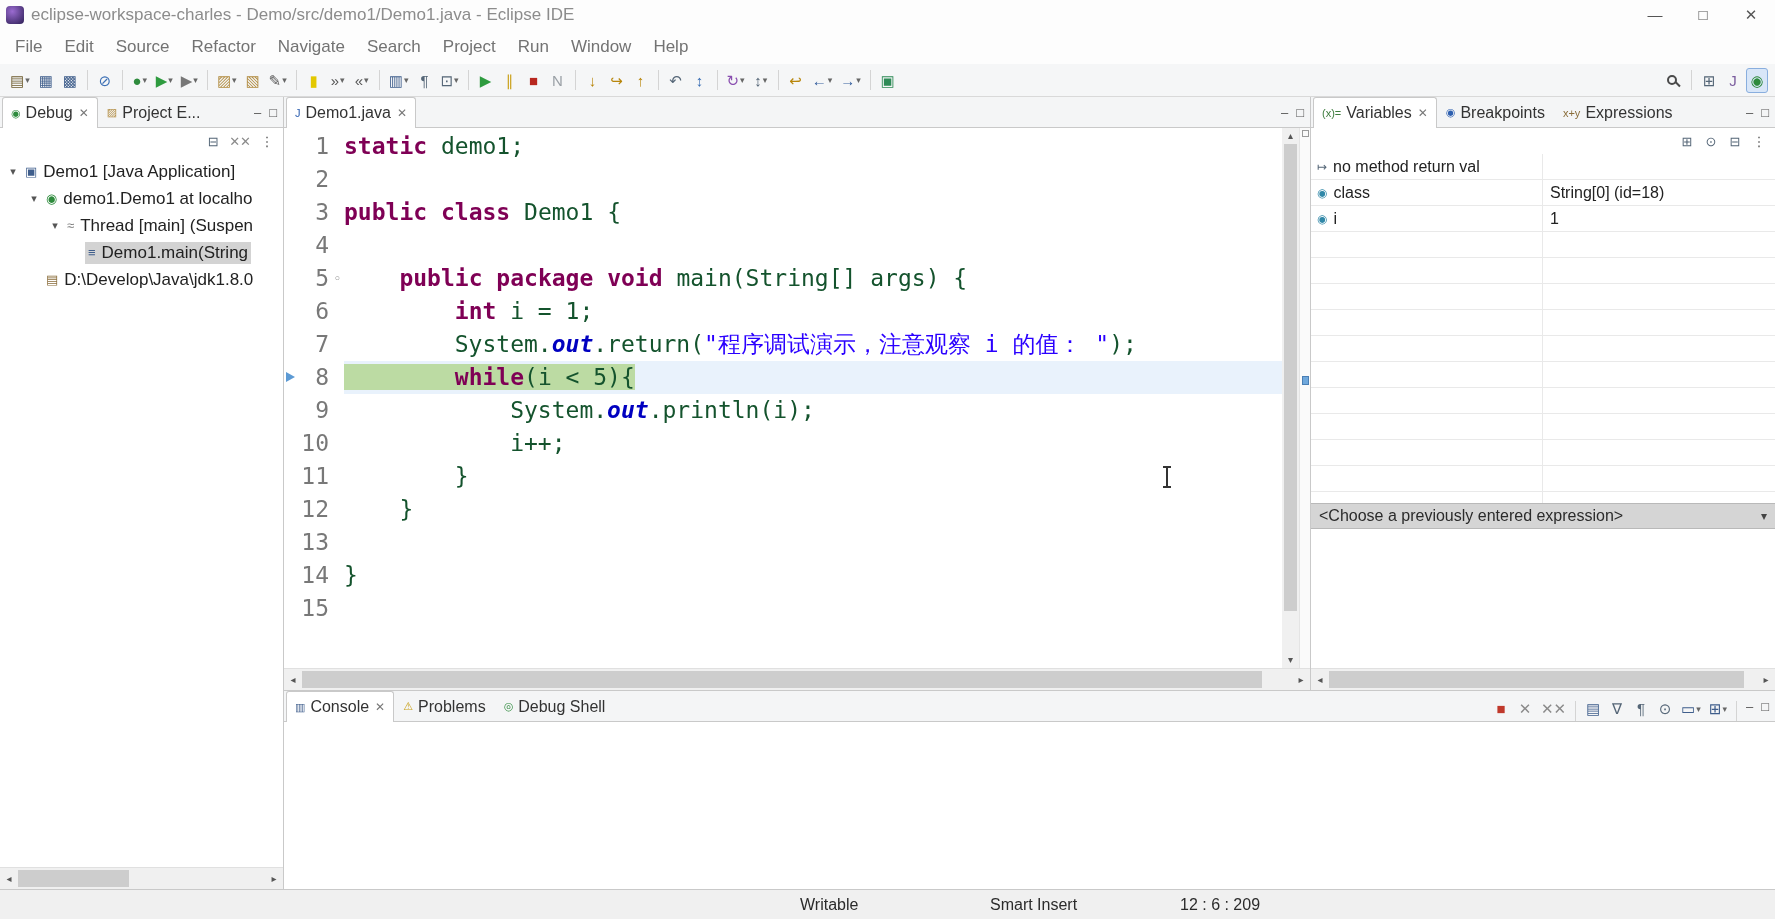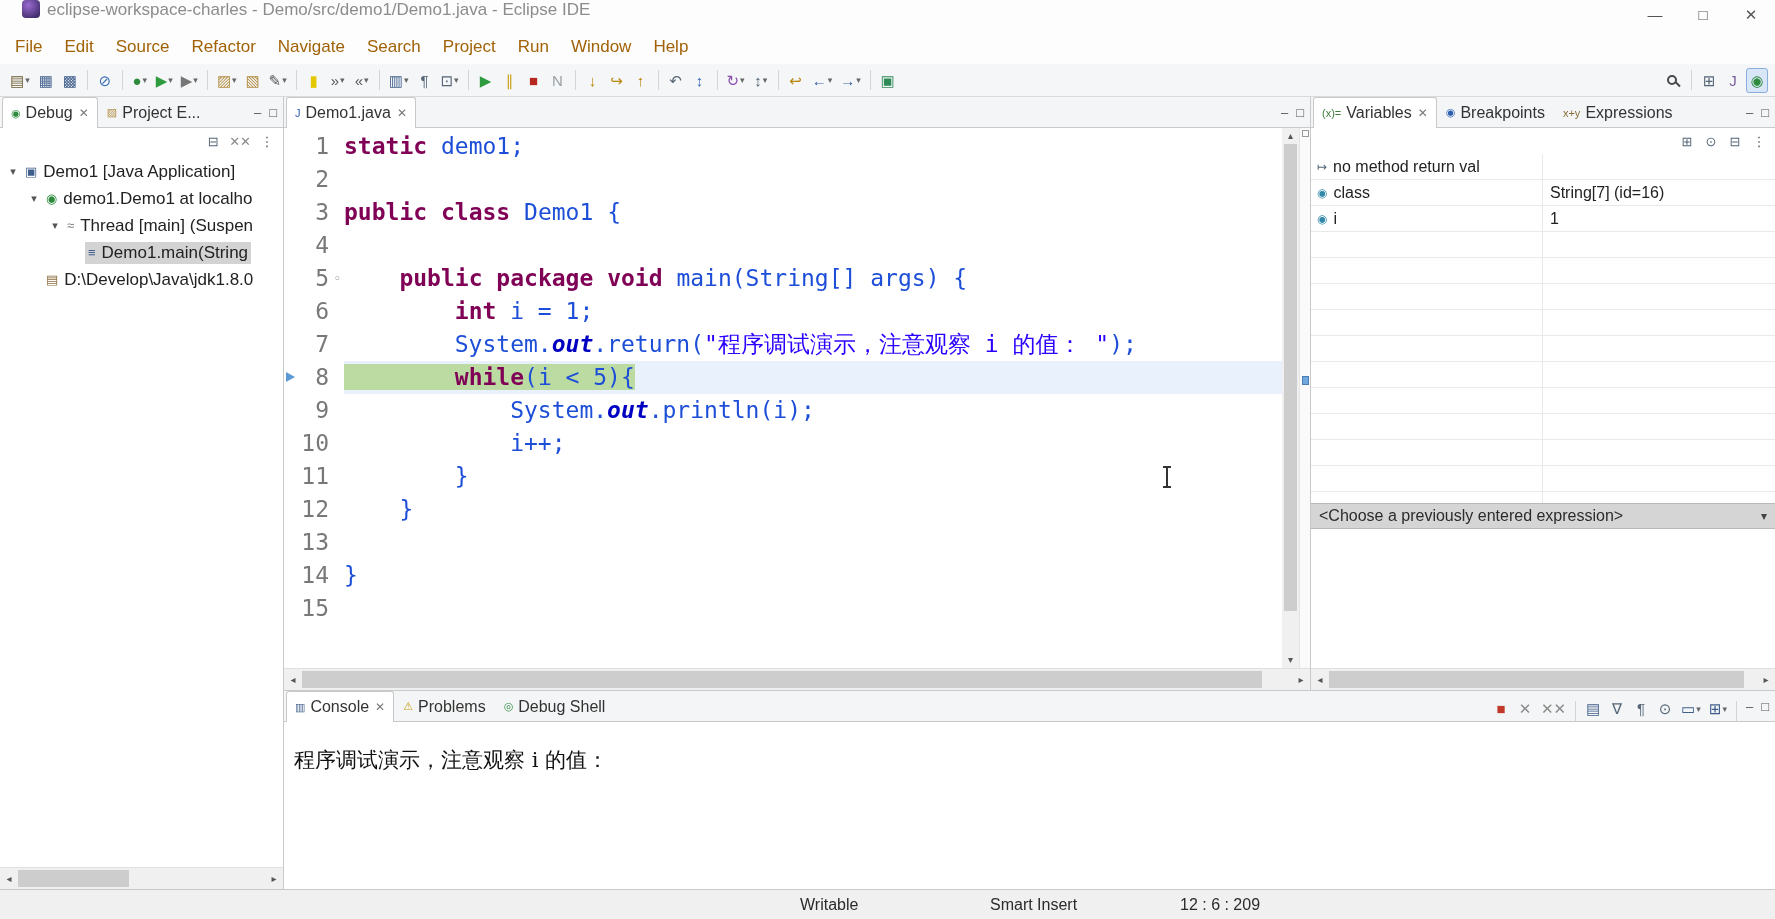--- a/index.html
+++ b/index.html
@@ -1,27 +1,27 @@
 <!DOCTYPE html>
 <html><head>
 <meta charset="utf-8">
 <style>
 *{box-sizing:border-box;margin:0;padding:0}
 html,body{width:1775px;height:919px;overflow:hidden}
 body{font-family:"Liberation Sans",sans-serif;background:#f2f3f4;font-size:16px;color:#222}
 .app{display:flex;flex-direction:column;height:100%;background:#fdfdfd}
 
-.titlebar{height:30px;background:#fdfdfd;display:flex;padding-left:22px;flex-shrink:0}
+.titlebar{height:30px;background:#fdfdfd;display:flex;align-items:center;padding-left:6px;flex-shrink:0}
 .app-icon{width:18px;height:18px;border-radius:4px;background:radial-gradient(circle at 35% 30%,#9a6bd0,#2d1f55);margin-right:7px;flex-shrink:0}
 .title{color:#8c8c8c;font-size:17px;white-space:nowrap}
 .win-controls{margin-left:auto;display:flex}
 .wbtn{width:48px;text-align:center;font-size:15px;color:#555;line-height:30px}
 
 .menubar{height:34px;background:#fdfdfd;display:flex;align-items:center;padding-left:4px;font-size:17px;flex-shrink:0}
-.mitem{padding:0 11px;color:#a16207;white-space:nowrap}
+.mitem{padding:0 11px;color:#737373;white-space:nowrap}
 
 .toolbar{height:33px;background:#f5f6f7;border-bottom:1px solid #d9d9d9;display:flex;align-items:center;padding:0 6px;flex-shrink:0}
 .tb-left{display:flex;align-items:center;flex:1;overflow:hidden}
 .tb-right{display:flex;align-items:center}
 .tbtn{height:25px;min-width:22px;display:inline-flex;align-items:center;justify-content:center;border-radius:3px;margin:0 1px;padding:0 2px;border:1px solid transparent}
 .tbtn.pressed{background:#d8e6f8;border-color:#89aede}
 .ig{font-size:15px;line-height:1}
 .dd{font-size:9px;color:#666;margin-left:1px}
 .tsep{width:1px;height:20px;background:#d4d4d4;margin:0 5px;flex-shrink:0}
 .mag{width:10px;height:10px;border:2px solid #4a4a4a;border-radius:50%;position:relative;margin:2px 5px 2px 2px}
@@ -65,21 +65,21 @@
 .code{flex:1;overflow:hidden;font-family:"DejaVu Sans Mono",monospace;font-size:23px;padding-top:2px;min-width:0}
 .cl{height:33px;display:flex;line-height:33px}
 .cl.cur{background:#e9f2fc}
 .gic{width:13px;background:#fff;position:relative;flex-shrink:0}
 .ip-arrow{position:absolute;top:11px;left:2px;width:0;height:0;border-left:9px solid #5c9ad4;border-top:5px solid transparent;border-bottom:5px solid transparent}
 .ln{width:34px;text-align:right;color:#787878;background:#fff;flex-shrink:0;padding-right:2px}
 .fold{width:13px;background:#fff;color:#888;font-size:13px;text-align:center;flex-shrink:0;line-height:33px}
 .ct{white-space:pre}
 .ipbg{background:#bcdba3}
 .tk-k{color:#7f0055;font-weight:bold}
-.tk-p{color:#1d4ed8}
+.tk-p{color:#14532d}
 .tk-s{color:#2a00ff}
 .tk-f{color:#0000c0;font-style:italic;font-weight:bold}
 .overview{width:11px;background:#fafafa;border-left:1px solid #e4e4e4;position:relative;flex-shrink:0}
 .ov-head{position:absolute;top:2px;left:2px;width:7px;height:7px;border:1px solid #9a9a9a}
 .ov-mark{position:absolute;left:2px;width:7px;height:9px;background:#6fa8dc;border:1px solid #4a7fb5;top:46%}
 .ibeam{position:absolute;left:882px;top:338px;width:2px;height:22px;background:#333}
 .ibeam::before,.ibeam::after{content:"";position:absolute;left:-3px;width:8px;height:2px;background:#333}
 .ibeam::before{top:0}.ibeam::after{bottom:0}
 
 .vars-panel{width:465px;border-left:1px solid #c9c9c9;background:#fff;display:flex;flex-direction:column;flex-shrink:0}
@@ -515,21 +515,21 @@
                   <span class="vicon" style="color:#556677">↦</span>
                   <span>no method return val</span>
                 </span>
                 <span class="vcell value"></span>
               </div>
               <div class="vrow">
                 <span class="vcell name">
                   <span class="vicon" style="color:#3188a8">◉</span>
                   <span>class</span>
                 </span>
-                <span class="vcell value">String[7] (id=16)</span>
+                <span class="vcell value">String[0] (id=18)</span>
               </div>
               <div class="vrow">
                 <span class="vcell name">
                   <span class="vicon" style="color:#3188a8">◉</span>
                   <span>i</span>
                 </span>
                 <span class="vcell value">1</span>
               </div>
             </div>
           <div class="expr-combo">
@@ -592,21 +592,20 @@
             </span>
             <span class="tbtn">
               <span class="ig" style="color:#3f5e8c">⊞</span>
               <span class="dd">▾</span>
             </span>
             <span class="tsep"></span>
             <span class="pbtn">–</span>
             <span class="pbtn">□</span>
           </div>
         <div class="console-body">
-          <div class="console-text">程序调试演示，注意观察 i 的值：</div>
         </div>
       </div>
     </div>
 
   </div>
 
   <div class="statusbar">
     <span class="sb-spacer"></span>
     <span class="sb-item">Writable</span>
     <span class="sb-item">Smart Insert</span>

